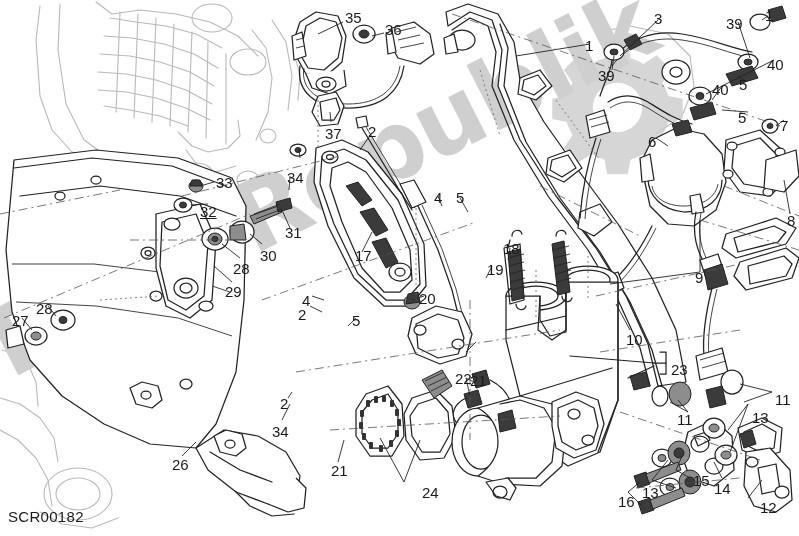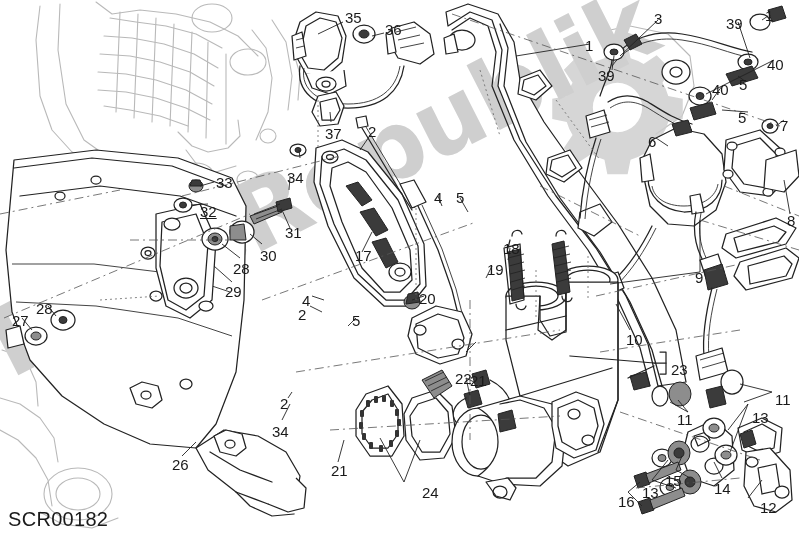--- a/index.html
+++ b/index.html
@@ -24,21 +24,21 @@
 
   
   .lbl{
     position:absolute;z-index:30;
     font-size:15px;color:#1a1a1a;line-height:1;
     font-family:"Liberation Sans","DejaVu Sans",sans-serif;
     white-space:nowrap;
   }
   #diagram-code{
     position:absolute;left:8px;top:508px;z-index:30;
-    font-size:20px;color:#1a1a1a;letter-spacing:.3px;
+    font-size:15px;color:#1a1a1a;letter-spacing:.3px;
   }
 </style>
 </head>
 <body>
 
 <div id="stage">
 
   <svg id="ghost" viewBox="0 0 799 536" xmlns="http://www.w3.org/2000/svg">
     <g fill="none" stroke="#b9b9b9" stroke-width="1.1" stroke-linejoin="round" stroke-linecap="round">
 
@@ -571,21 +571,21 @@
     <span class="lbl" style="left:331px;top:463px;">21</span>
     <span class="lbl" style="left:172px;top:457px;">26</span>
     <span class="lbl" style="left:280px;top:396px;">2</span>
     <span class="lbl" style="left:272px;top:424px;">34</span>
     <span class="lbl" style="left:626px;top:332px;">10</span>
     <span class="lbl" style="left:671px;top:362px;">23</span>
     <span class="lbl" style="left:677px;top:412px;">11</span>
     <span class="lbl" style="left:775px;top:392px;">11</span>
     <span class="lbl" style="left:752px;top:410px;">13</span>
     <span class="lbl" style="left:642px;top:485px;">13</span>
-    <span class="lbl" style="left:665px;top:473px;">15</span>
+    <span class="lbl" style="left:665px;top:473px;padding-left:28px;">15</span>
     <span class="lbl" style="left:714px;top:481px;">14</span>
     <span class="lbl" style="left:618px;top:494px;">16</span>
     <span class="lbl" style="left:760px;top:500px;text-align:center;">12</span>
   </div>
 
   <div id="diagram-code">SCR00182</div>
 
 </div>
 
 </body></html>

